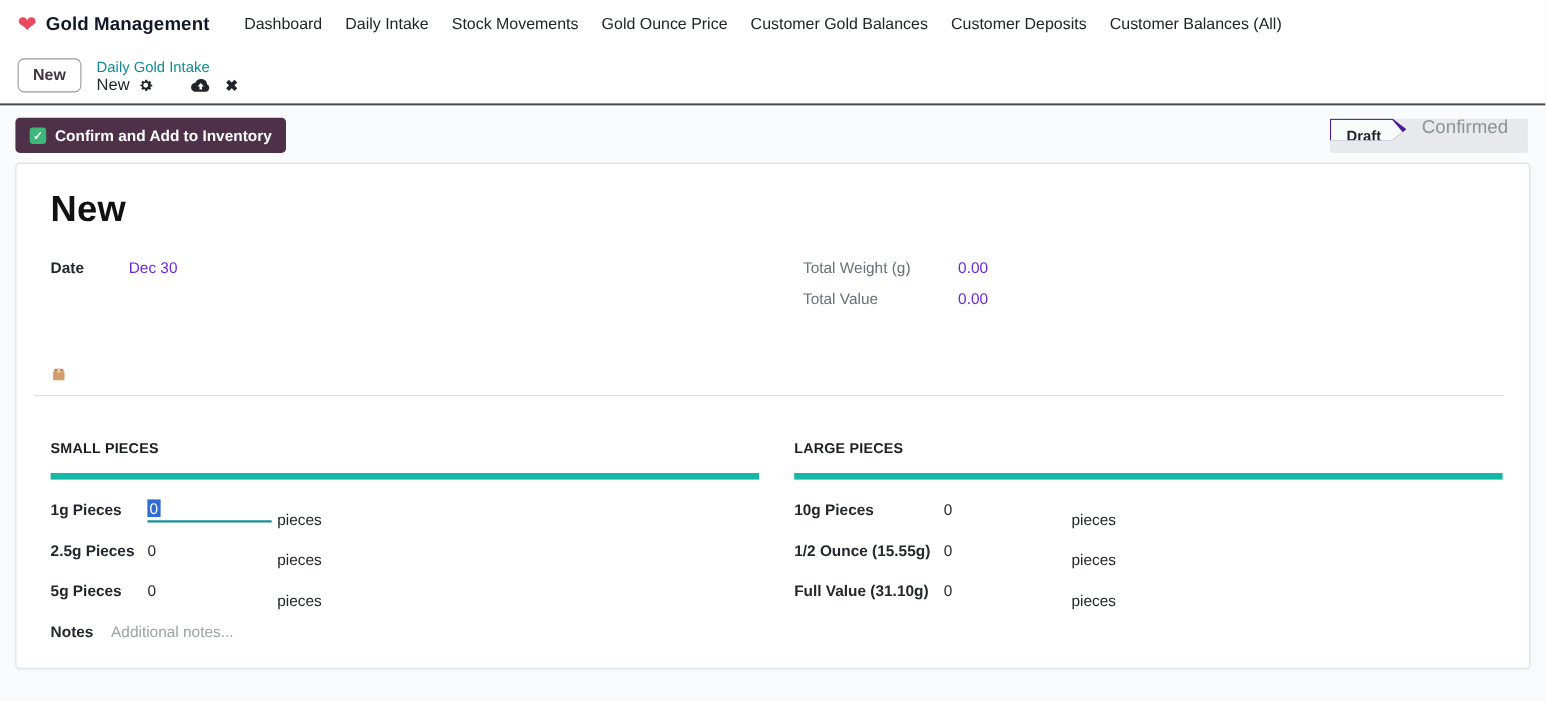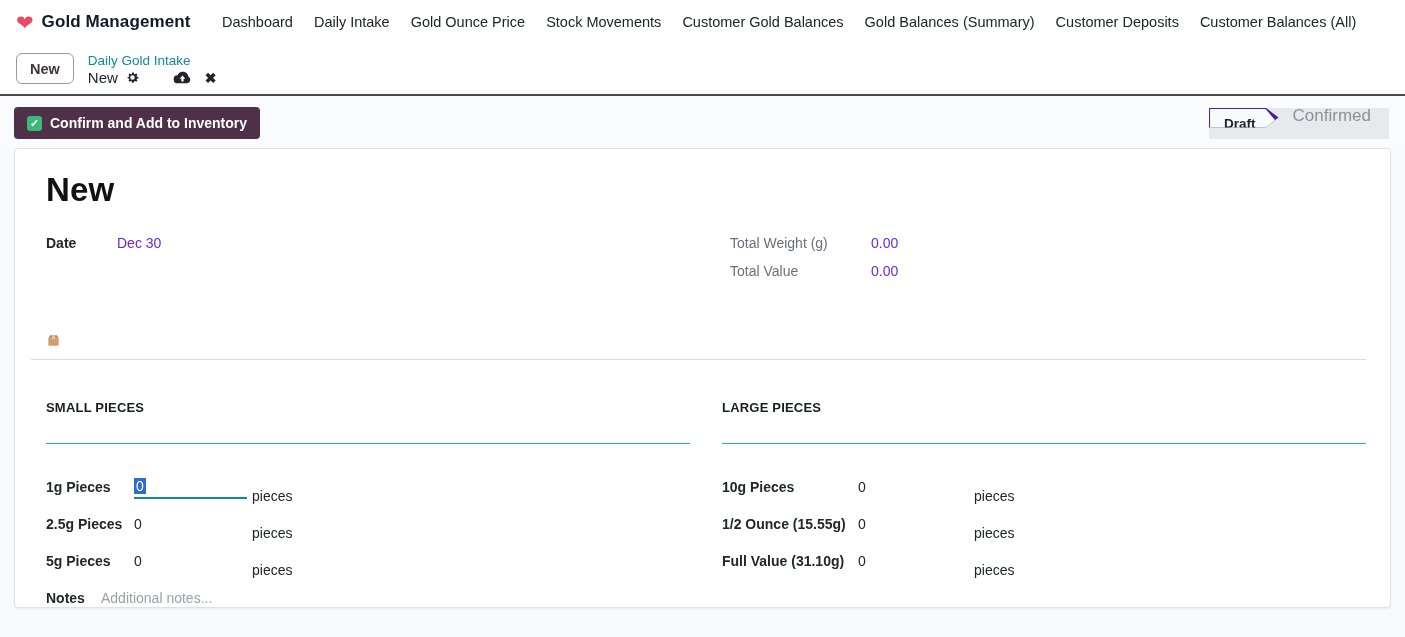--- a/index.html
+++ b/index.html
@@ -63,21 +63,21 @@
   .flabel-muted { color:#69707a; }
   .fvalue { color:#6d28d9;margin-left:24px; }
 
   .section-head { margin:42px 0 0 15px; display:flex; align-items:center; gap:9px;
     padding-bottom:11px; }
   .section-rule { border:none; border-top:1px solid #dadde0; margin:0 0 0 0; }
   .section-title { font-size:14px; font-weight:700; color:#1b1e21; letter-spacing:.2px; }
 
   .piece-cols { display:grid; grid-template-columns:1fr 1fr; column-gap:32px; margin:40px 0 0 15px; }
   .col-title { font-size:13px; font-weight:700; color:#1b1e21; letter-spacing:.2px;
-    padding-bottom:28px; border-bottom:1px solid #14b8a6; margin-bottom:24px; }
+    padding-bottom:15px; border-bottom:6px solid #14b8a6; margin-bottom:8px; }
   .piece-row { display:grid; align-items:center; height:37px; font-size:14px; }
   .left-row  { grid-template-columns:88px 118px auto; }
   .right-row { grid-template-columns:136px 116px auto; }
   .suffix { color:#212529;margin-top:19px; }
   .num-val { color:#212529; cursor:text; }
   .input-focus { border-bottom:2px solid #118a9c; width:113px; height:24px; display:flex;
     align-items:center; cursor:text; }
   .selected-text { background:#2e6bd3; color:#ffffff; padding:0 2px; font-size:14px; }
 
   .notes-row { display:grid; grid-template-columns:55px auto; align-items:center;
@@ -90,24 +90,23 @@
 <body>
 
 <header class="navbar">
   <div class="brand">
     <span class="heart">❤</span>
     <span class="app-title">Gold Management</span>
   </div>
   <nav class="nav-items">
     <span class="nav-item">Dashboard</span>
     <span class="nav-item">Daily Intake</span>
+    <span class="nav-item">Stock Movements</span>
     <span class="nav-item">Gold Ounce Price</span>
-    <span class="nav-item">Stock Movements</span>
     <span class="nav-item">Customer Gold Balances</span>
-    <span class="nav-item">Gold Balances (Summary)</span>
     <span class="nav-item">Customer Deposits</span>
     <span class="nav-item">Customer Balances (All)</span>
   </nav>
 </header>
 
 <div class="crumb-row">
   <button class="new-btn">New</button>
   <div class="crumbs">
     <a class="crumb-parent">Daily Gold Intake</a>
     <div class="crumb-line2">

